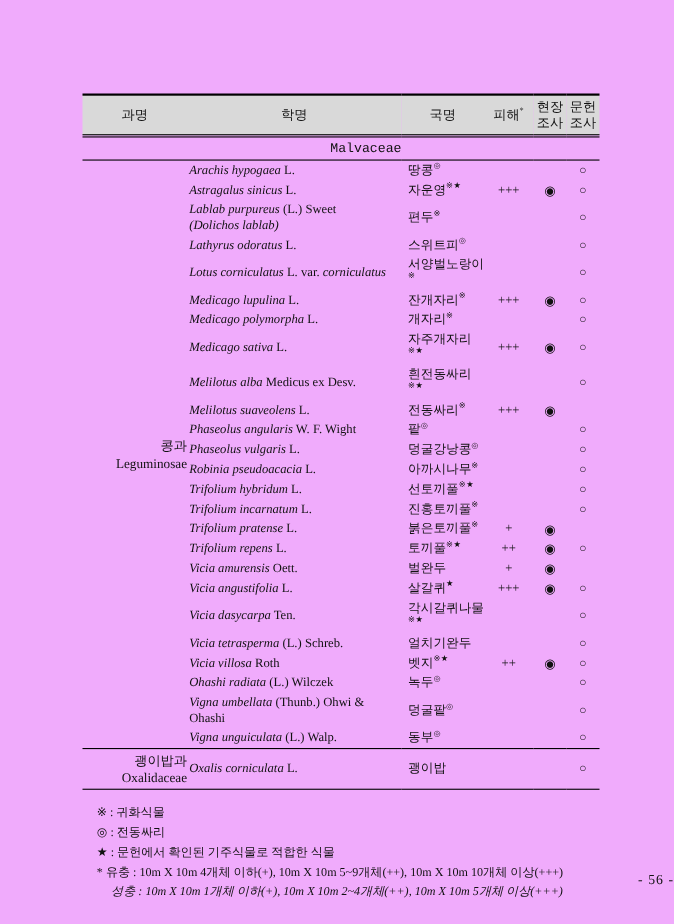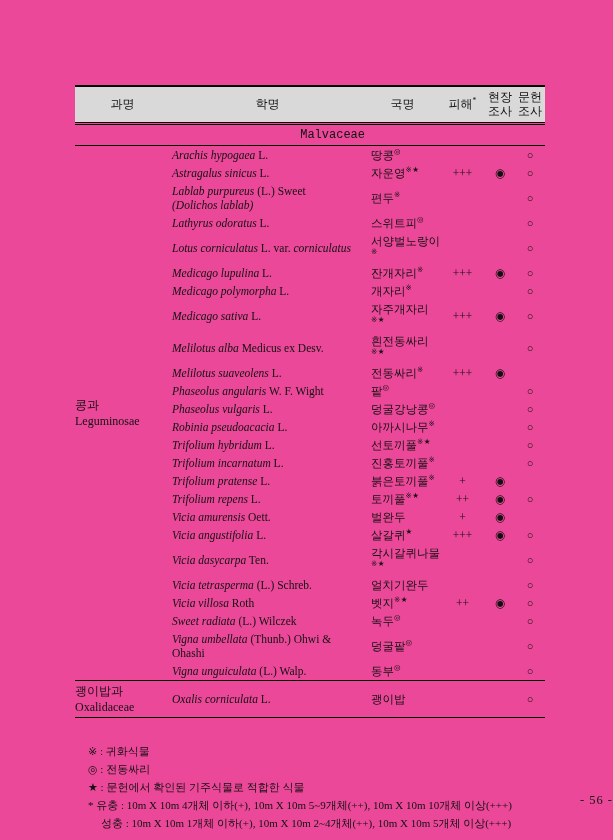--- a/index.html
+++ b/index.html
@@ -4,21 +4,21 @@
 <style>
   html, body {
     margin: 0;
     padding: 0;
     background: #ffffff;
   }
   .page {
     position: relative;
     width: 613px;
     height: 840px;
-    background: #ec4899;
+    background: #f0abfc;
     font-family: "Liberation Serif", "DejaVu Serif", "DejaVu Sans", serif;
     color: #111111;
     overflow: hidden;
   }
   .content {
     position: absolute;
     top: 85px;
     left: 75px;
     width: 470px;
   }
@@ -39,21 +39,21 @@
     line-height: 1.2;
     white-space: pre-line;
   }
   tbody.group { border-bottom: 1.2px solid #000; }
   td {
     padding: 2px 0;
     line-height: 14px;
     vertical-align: middle;
   }
   td.family-cell {
-    text-align: left;
+    text-align: right;
     vertical-align: middle;
     font-size: 12px;
     line-height: 16px;
   }
   td.family-cell.left-align {
     text-align: right;
     padding-left: 14px;
     font-family: Liberation Mono, monospace;
   }
   td.sci-cell { text-align: left; padding-left: 2px; }
@@ -61,26 +61,26 @@
   td.damage-cell, td.field-cell, td.lit-cell { text-align: center; }
   td.field-cell { font-size: 12px; }
   td.lit-cell { font-size: 11px; }
   sup {
     font-size: 7.5px;
     line-height: 0;
     vertical-align: super;
     letter-spacing: 0.5px;
   }
   .footnotes {
-    margin-top: 24px;
+    margin-top: 12px;
     font-size: 11px;
     line-height: 18px;
   }
   .footnote-line { padding-left: 13px; }
-  .footnote-line.indent { padding-left: 26px; }
+  .footnote-line.indent { padding-left: 26px; font-style: italic; }
   .page-number {
     position: absolute;
     left: 0;
     right: 0;
     bottom: 32px;
     text-align: right;
     font-size: 12.5px;
     letter-spacing: 1px;
   }
 </style>
@@ -269,21 +269,21 @@
             <td class="lit-cell">○</td>
           </tr>
           <tr>
             <td class="sci-cell"><i>Vicia villosa</i><span> Roth</span></td>
             <td class="kor-cell">벳지<sup>※★</sup></td>
             <td class="damage-cell">++</td>
             <td class="field-cell">◉</td>
             <td class="lit-cell">○</td>
           </tr>
           <tr>
-            <td class="sci-cell"><i>Sweet radiata</i><span> (L.) Wilczek</span></td>
+            <td class="sci-cell"><i>Ohashi radiata</i><span> (L.) Wilczek</span></td>
             <td class="kor-cell">녹두<sup>◎</sup></td>
             <td class="damage-cell"></td>
             <td class="field-cell"></td>
             <td class="lit-cell">○</td>
           </tr>
           <tr>
             <td class="sci-cell"><i>Vigna umbellata</i><span> (Thunb.) Ohwi &amp;</span><br><span>Ohashi</span></td>
             <td class="kor-cell">덩굴팥<sup>◎</sup></td>
             <td class="damage-cell"></td>
             <td class="field-cell"></td>

